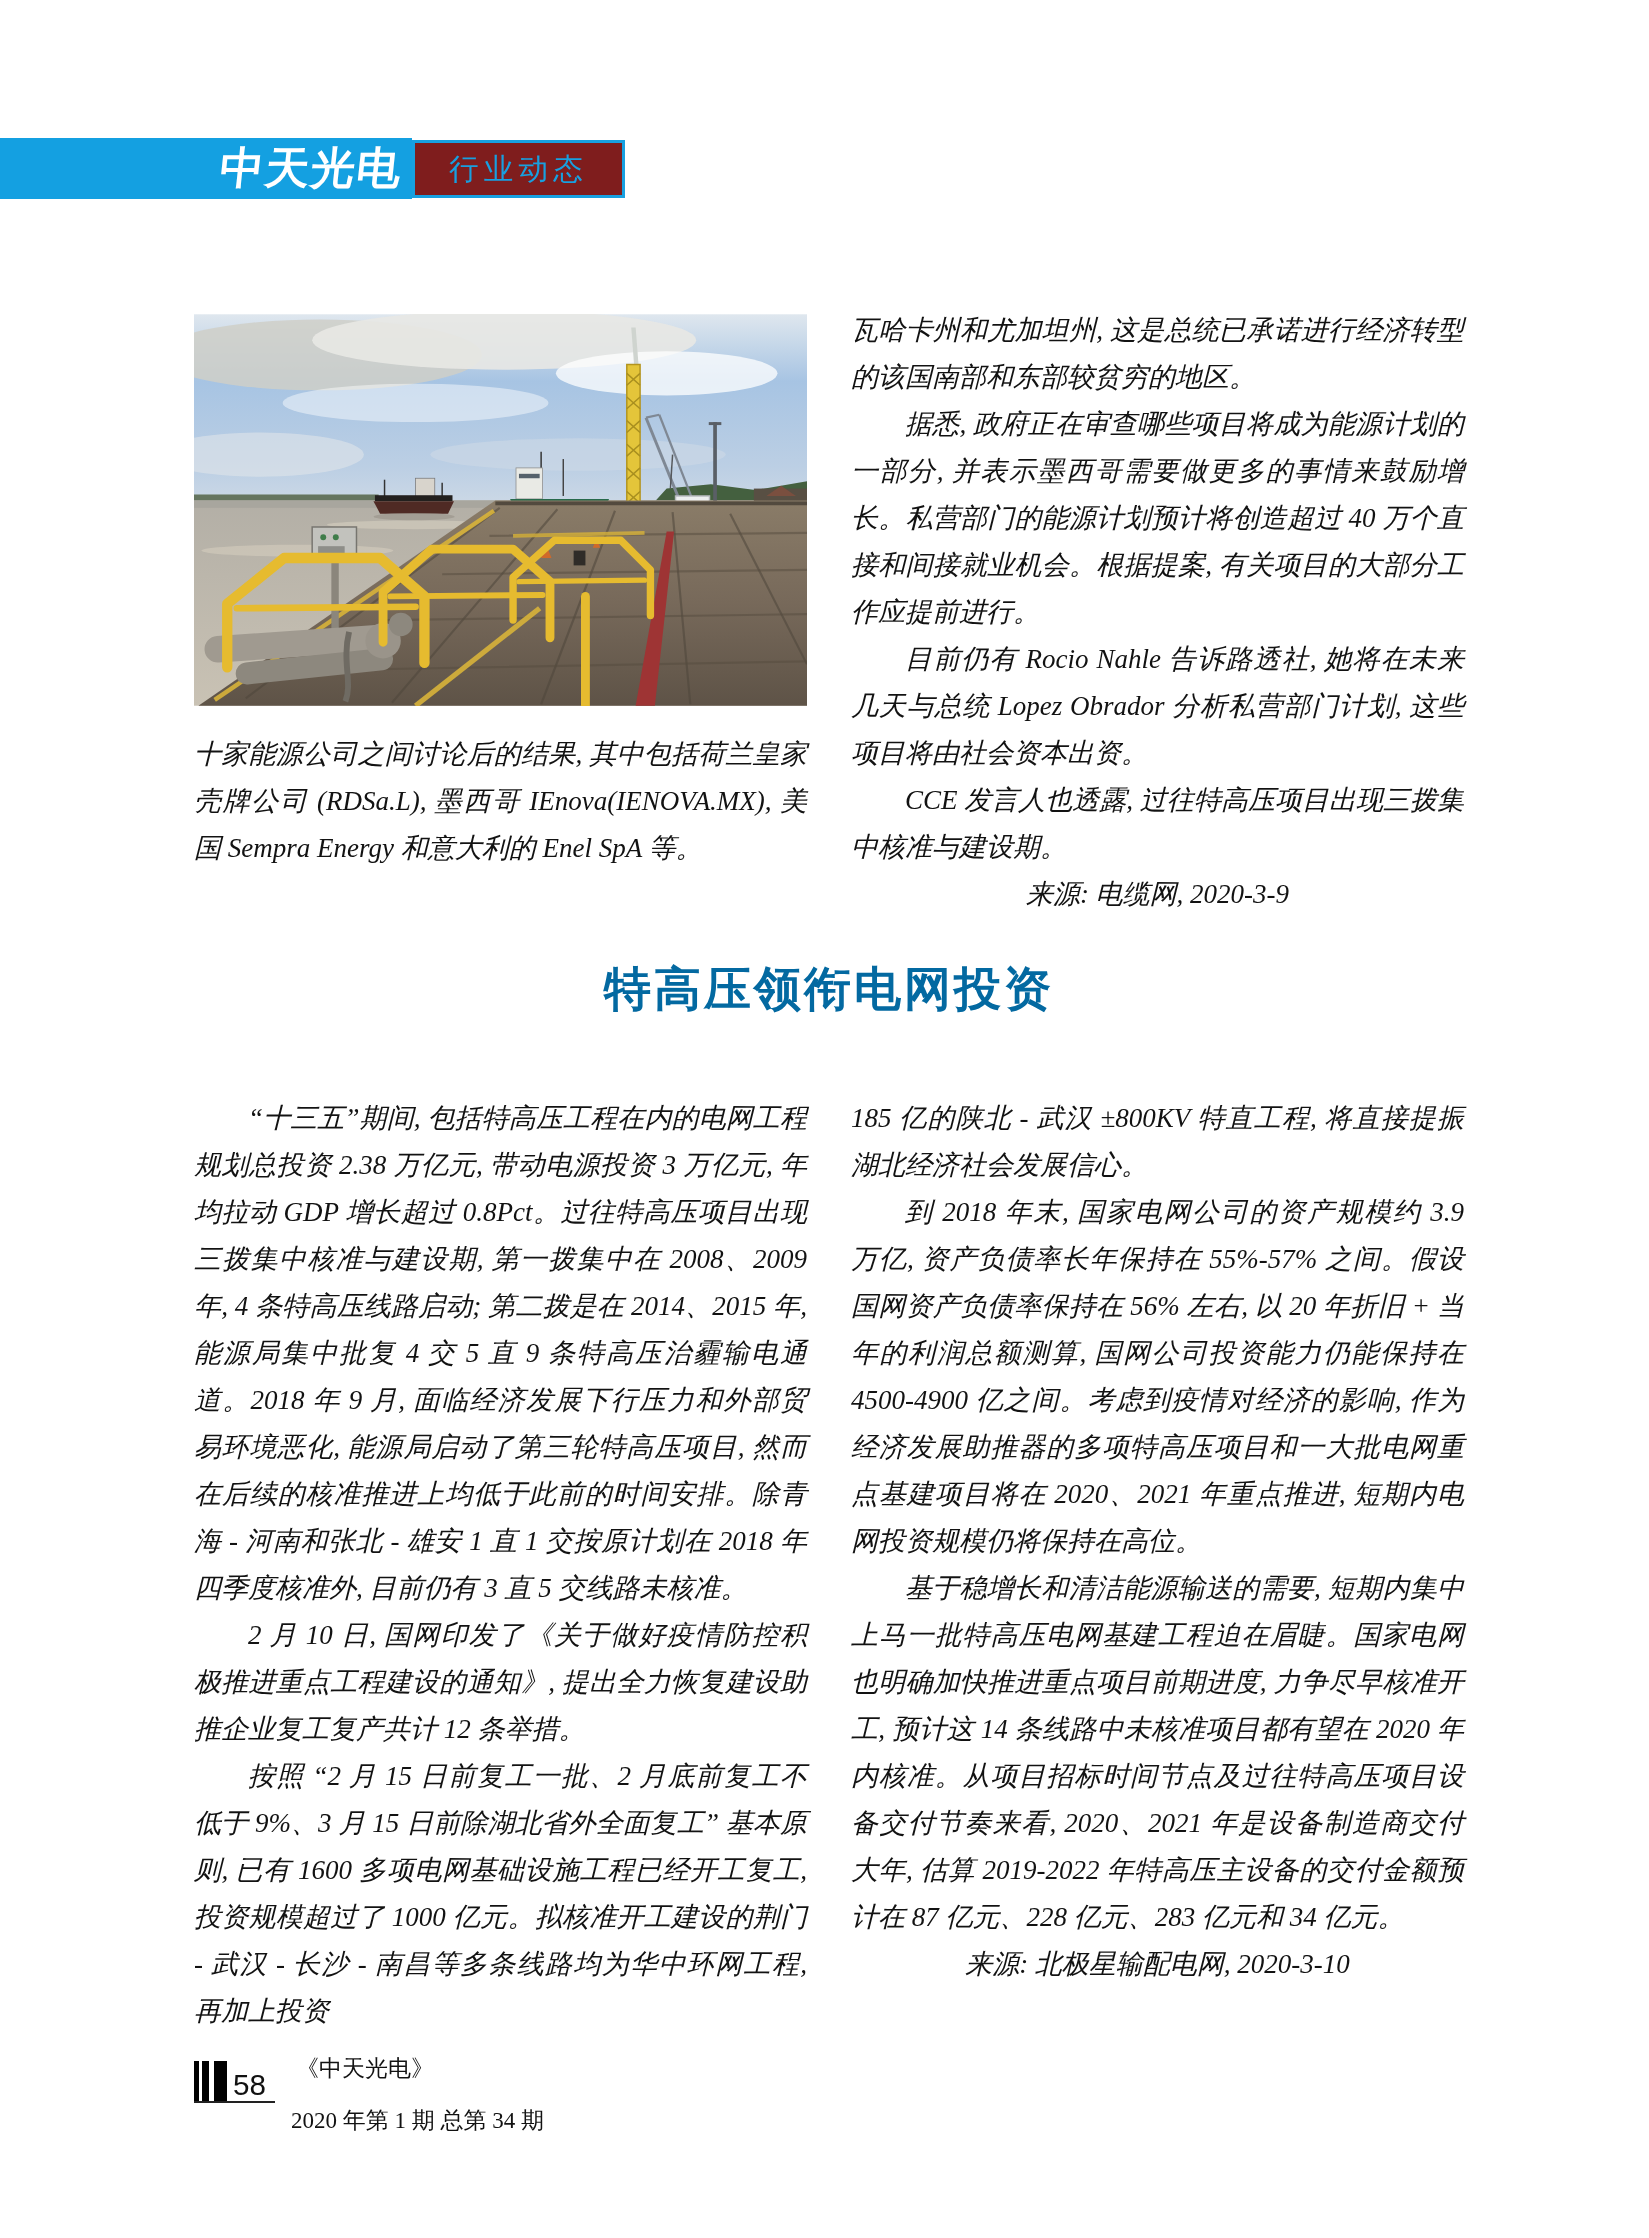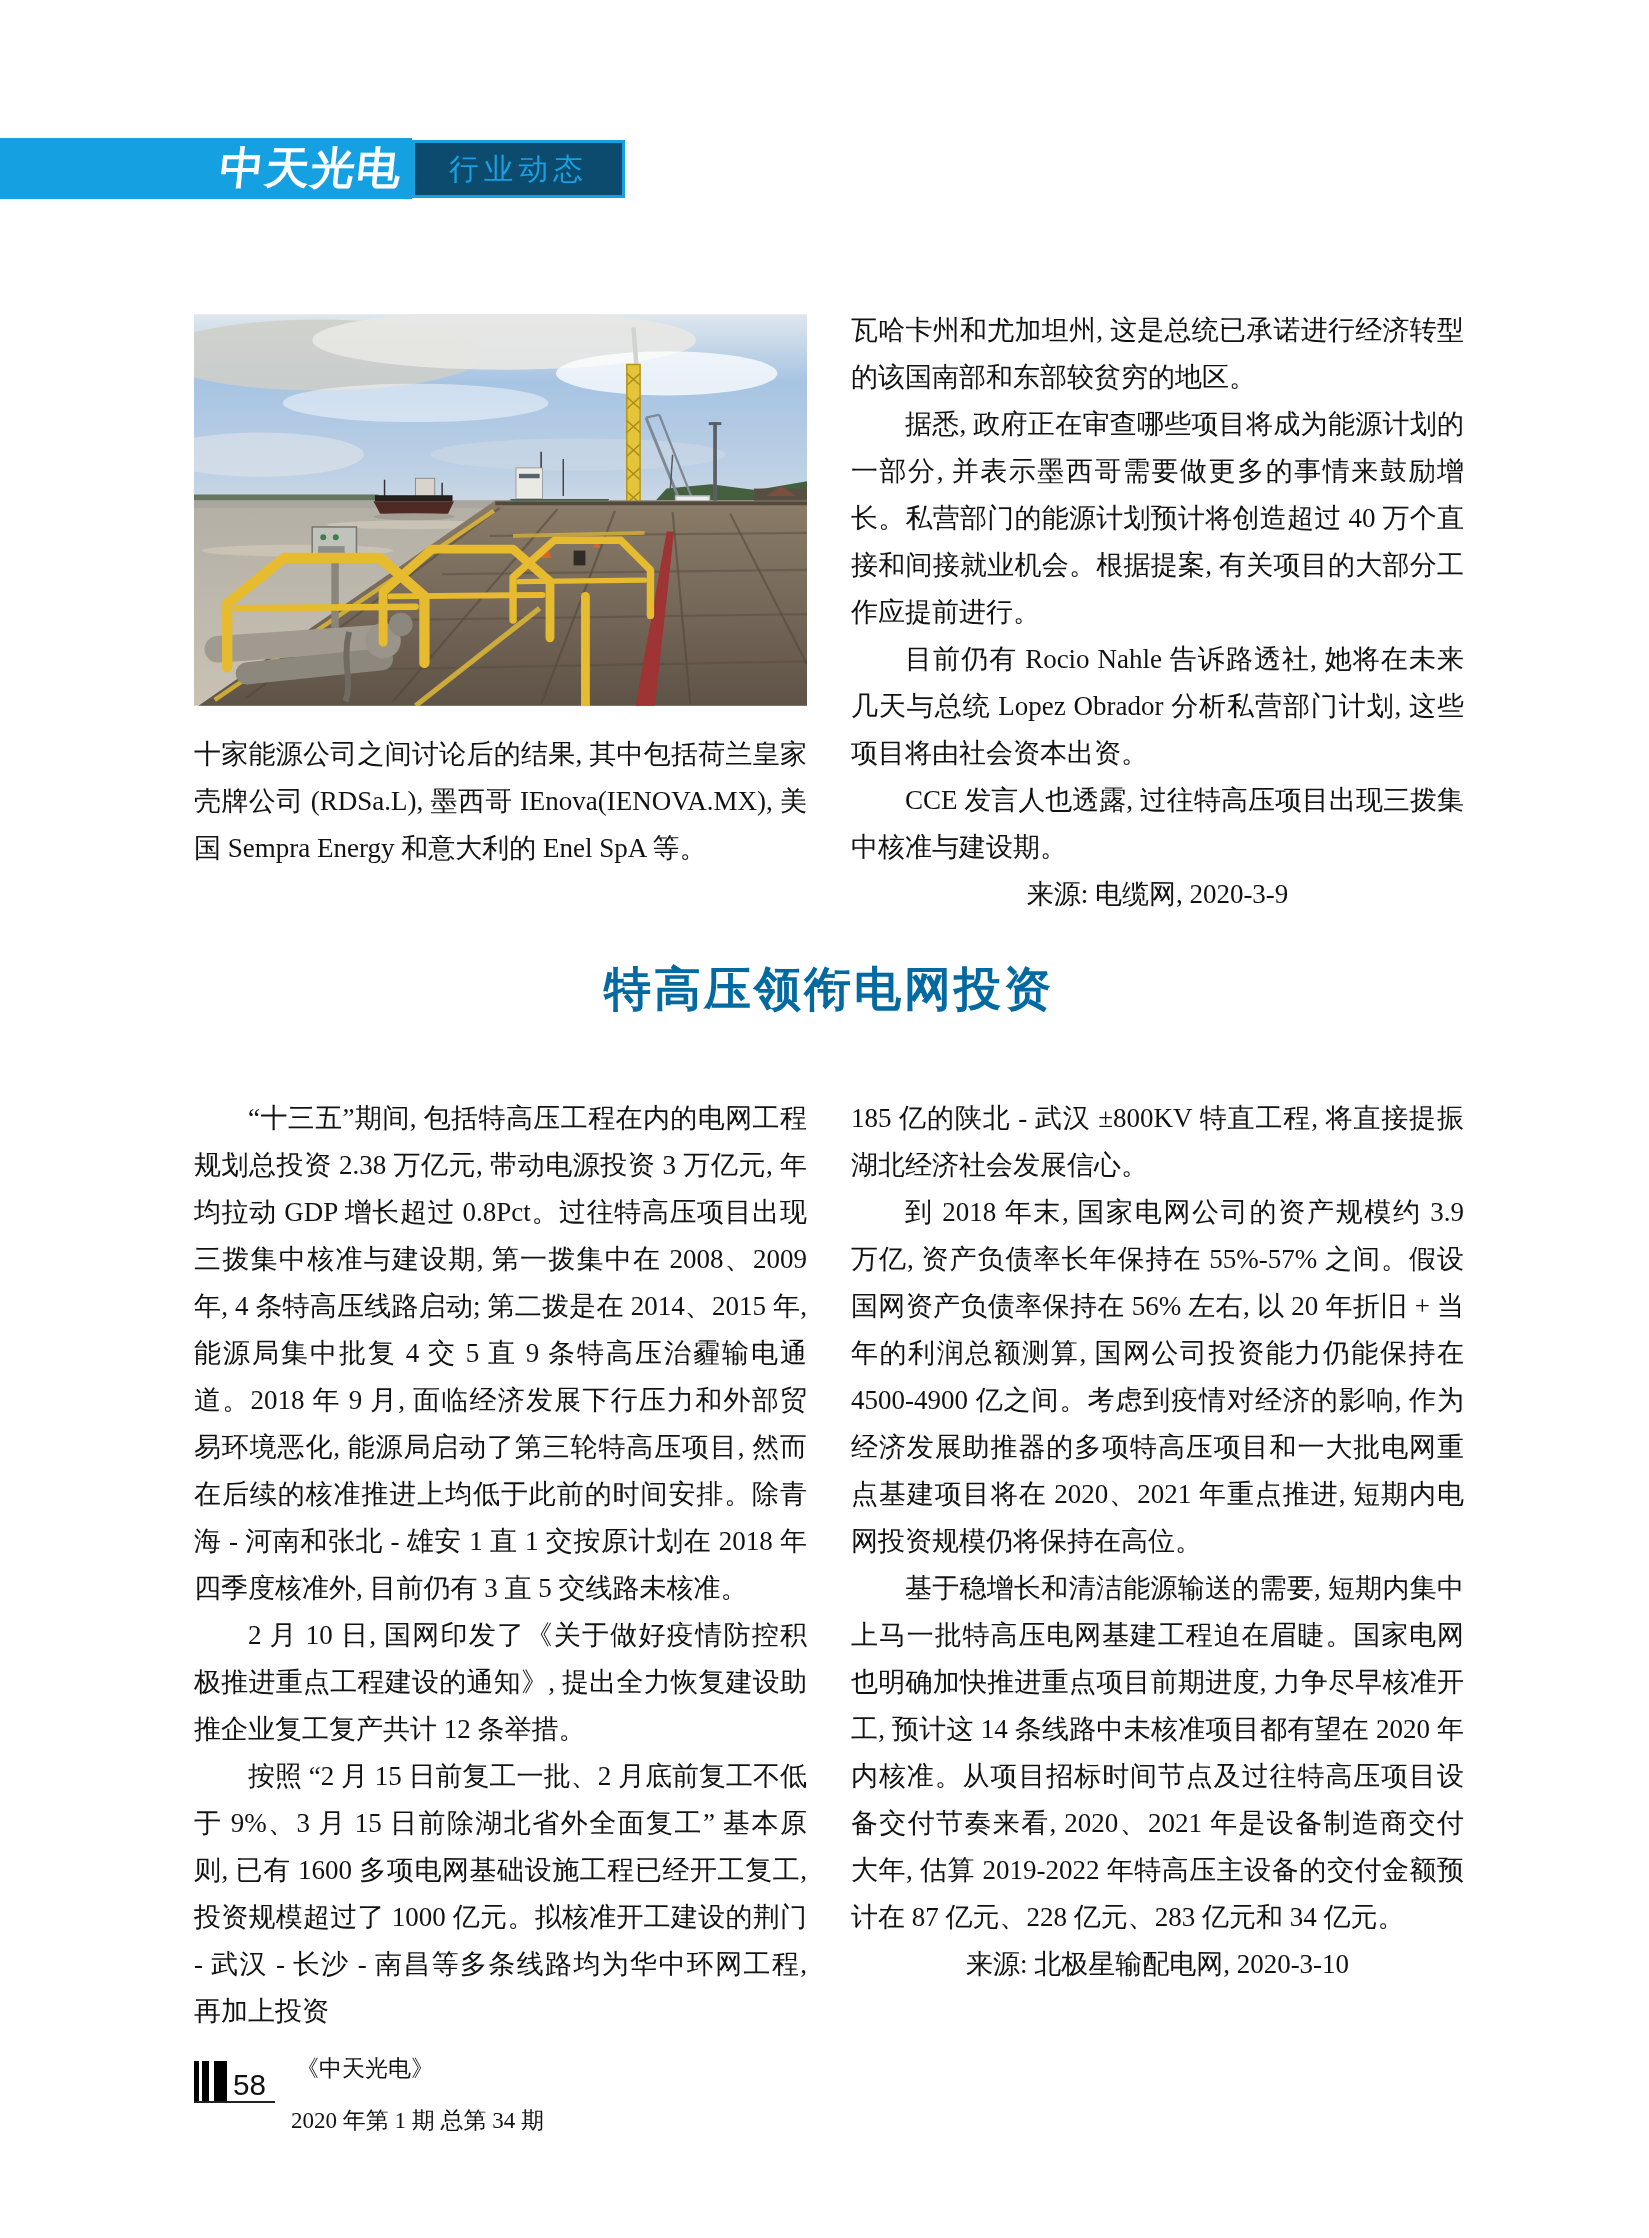--- a/index.html
+++ b/index.html
@@ -3,30 +3,30 @@
 <meta charset="utf-8">
 <style>
   html,body{margin:0;padding:0;background:#ffffff;}
   .page{position:relative;width:1649px;height:2239px;background:#ffffff;overflow:hidden;
         font-family:"Liberation Serif","DejaVu Serif",serif;color:#121212;}
 
   
   .headerbar{position:absolute;left:0;top:138px;width:412px;height:61px;background:#14A0E1;
              display:flex;align-items:center;justify-content:flex-end;padding-right:10.3px;box-sizing:border-box;}
   .logo{color:#ffffff;font-size:44px;font-weight:bold;letter-spacing:1.5px;transform:skewX(-6deg);}
-  .section-box{position:absolute;left:412px;top:140px;width:213px;height:58px;background:#0c4a6e;
+  .section-box{position:absolute;left:412px;top:140px;width:213px;height:58px;background:#7f1d1d;
                border:3px solid #18A0E0;box-sizing:border-box;display:flex;align-items:center;justify-content:center;}
   .section-box span{font-family:"Liberation Sans","DejaVu Sans",sans-serif;color:#18A0E0;
                     font-size:29.6px;letter-spacing:5.2px;font-weight:500;}
 
   
   .photo{position:absolute;left:194px;top:314px;width:613px;height:392px;overflow:hidden;}
 
   
-  .col{position:absolute;width:613px;font-size:27px;line-height:47px;text-align:justify;}
+  .col{position:absolute;width:613px;font-size:27px;line-height:47px;text-align:justify;font-style:italic;}
   #a1-left{left:194px;top:731px;}
   #a1-right{left:851px;top:307px;}
   #a2-left{left:194px;top:1095px;}
   #a2-right{left:851px;top:1095px;}
   .para{margin:0;}
   .para.indent{text-indent:2em;}
   .source{text-align:center;}
 
   
   .article-title{position:absolute;left:194px;top:963px;width:1270px;text-align:center;

